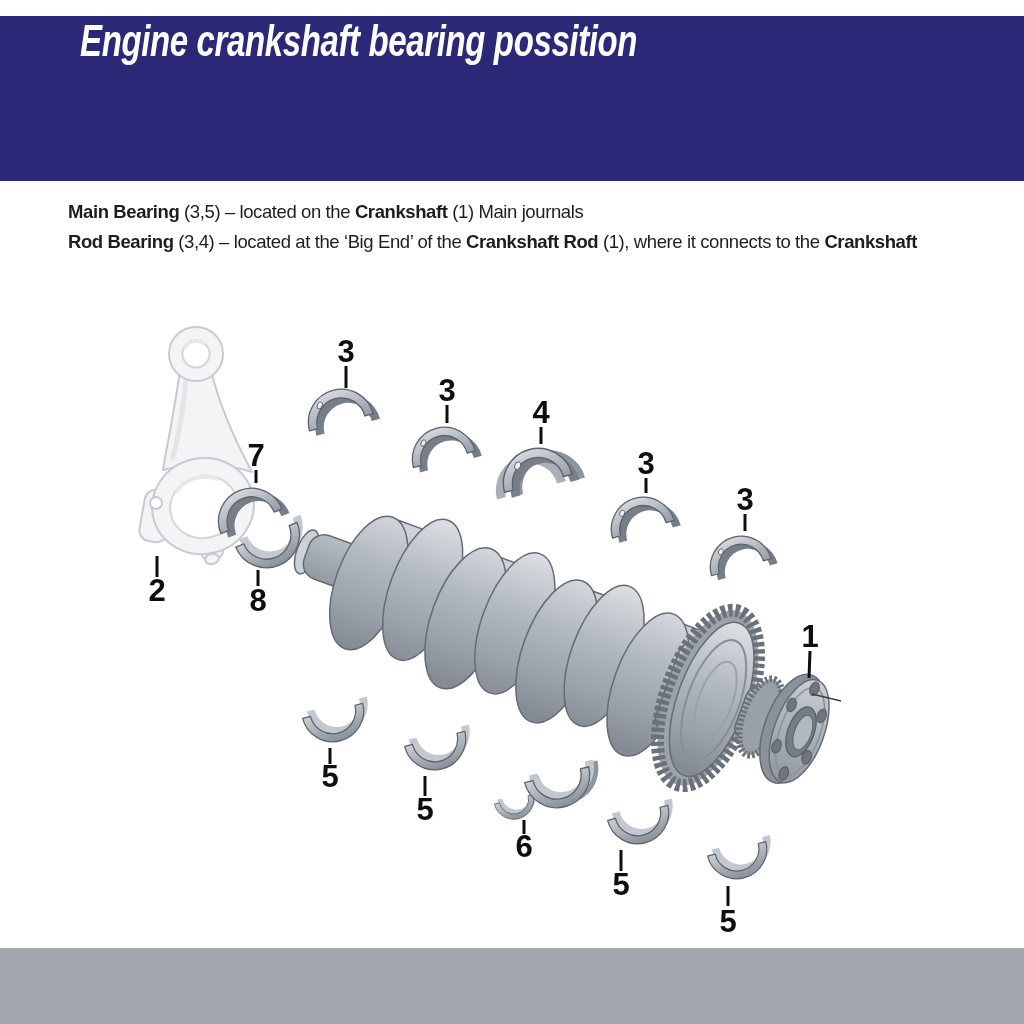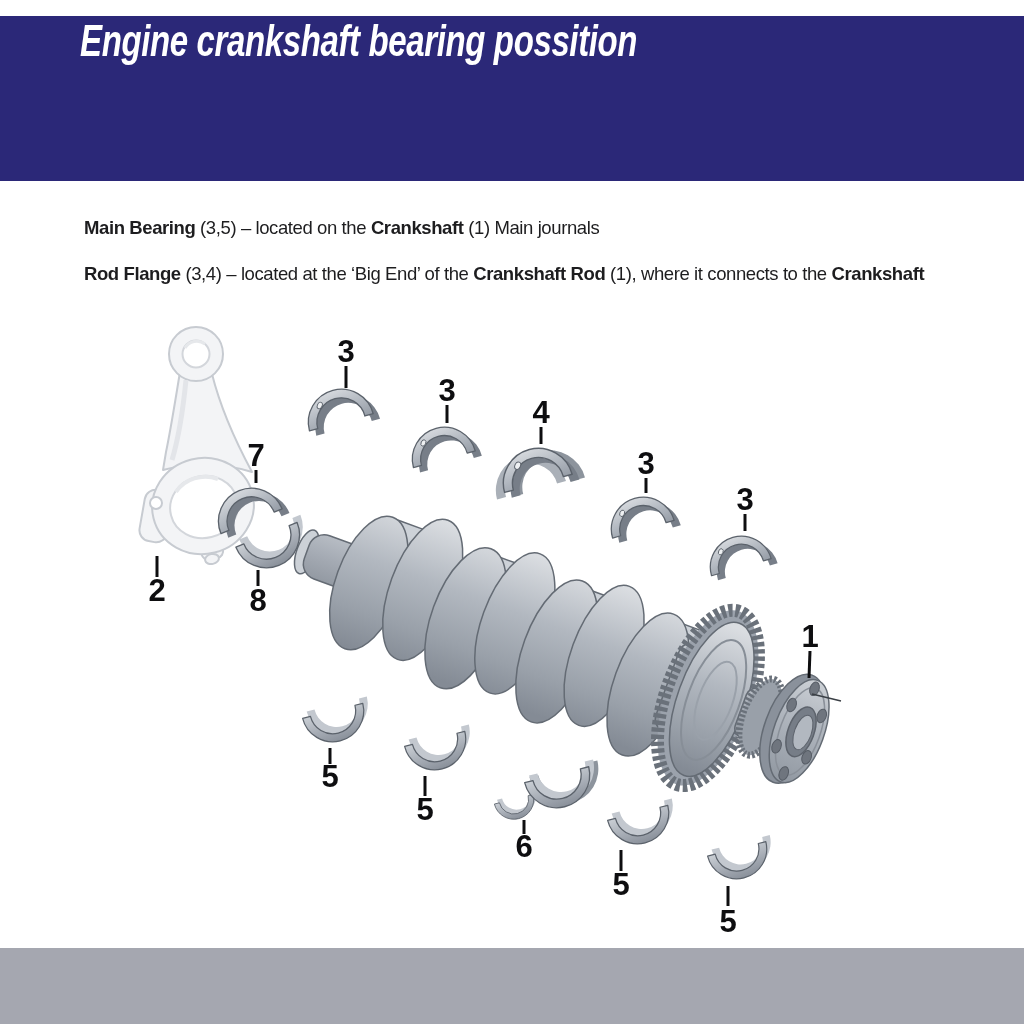--- a/index.html
+++ b/index.html
@@ -13,38 +13,38 @@
   }
   .page-title{
     margin:0 0 26px 80px;color:#ffffff;font-style:italic;font-weight:bold;
     font-size:44px;letter-spacing:-0.5px;white-space:nowrap;
     transform:scaleX(0.75);transform-origin:left bottom;
   }
   .description{
     position:absolute;top:197px;left:68px;width:950px;
     color:#1d1d1f;font-size:18.5px;letter-spacing:-0.4px;
   }
-  .description p{margin:16px;line-height:30px;white-space:nowrap;}
+  .description p{margin:0;line-height:30px;white-space:nowrap;}
   .description b{font-weight:bold;}
   .diagram-svg{position:absolute;left:0;top:0;}
   .footer{
     position:absolute;left:0;top:948px;width:1024px;height:76px;
     background:#a5a7b0;
   }
 </style>
 </head>
 <body>
 
 <div class="header">
   <h1 class="page-title">Engine crankshaft bearing possition</h1>
 </div>
 
 <div class="description">
   <p><b>Main Bearing</b><span> (3,5) – located on the </span><b>Crankshaft</b><span> (1) Main journals</span></p>
-  <p><b>Rod Flange</b><span> (3,4) – located at the ‘Big End’ of the </span><b>Crankshaft Rod</b><span> (1), where it connects to the </span><b>Crankshaft</b></p>
+  <p><b>Rod Bearing</b><span> (3,4) – located at the ‘Big End’ of the </span><b>Crankshaft Rod</b><span> (1), where it connects to the </span><b>Crankshaft</b></p>
 </div>
 
 <svg class="diagram-svg" width="1024" height="1024" viewBox="0 0 1024 1024" xmlns="http://www.w3.org/2000/svg">
   <defs>
     <linearGradient id="metal" gradientUnits="userSpaceOnUse" x1="0" y1="-75" x2="0" y2="75">
       <stop offset="0" stop-color="#dadde1"></stop>
       <stop offset="0.4" stop-color="#b2b8c0"></stop>
       <stop offset="0.75" stop-color="#99a0a9"></stop>
       <stop offset="1" stop-color="#848b95"></stop>
     </linearGradient>

